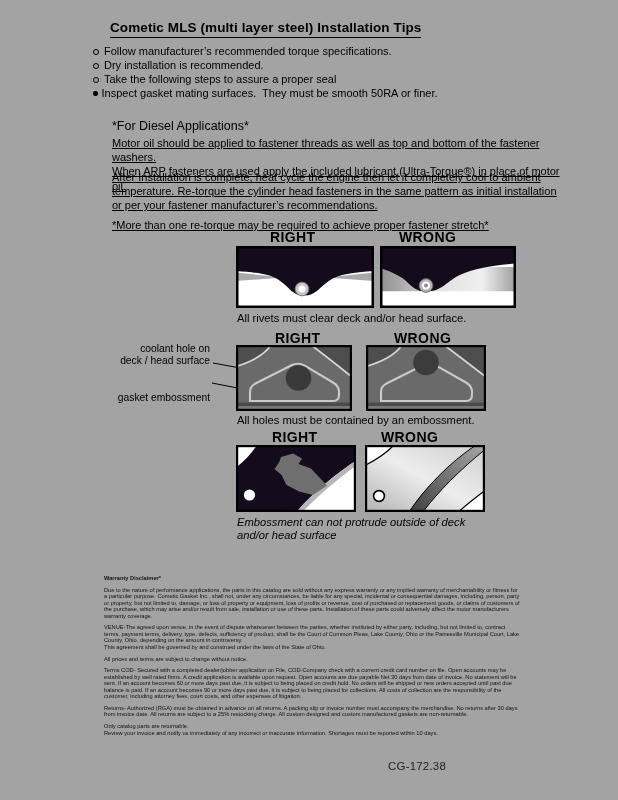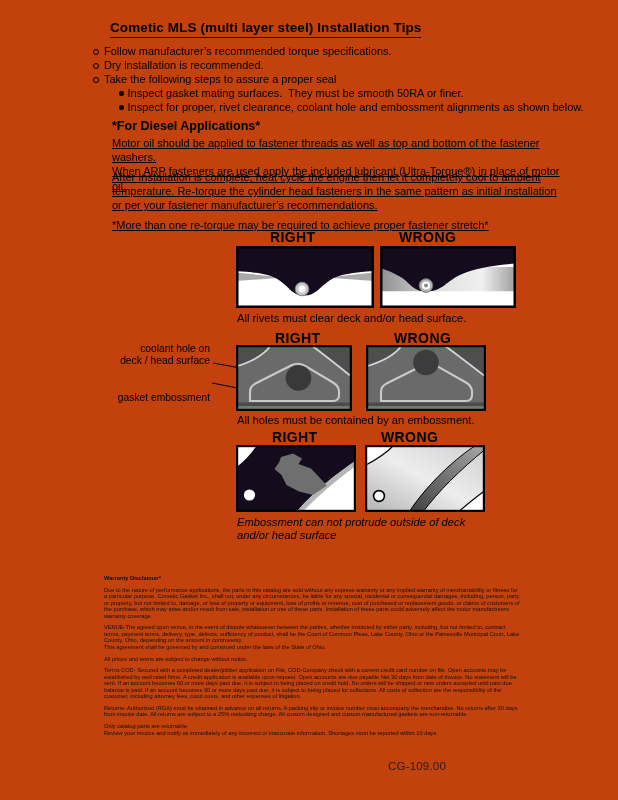--- a/index.html
+++ b/index.html
@@ -1,34 +1,34 @@
 <!DOCTYPE html>
 <html><head>
 <meta charset="utf-8">
 <style>
   html,body { margin:0; padding:0; background:#fff; }
   .page {
-    position:relative; width:618px; height:800px; background:#c2410c;
+    position:relative; width:618px; height:800px; background:#a3a3a3;
     font-family:"Liberation Sans","DejaVu Sans",sans-serif; color:#000;
     overflow:hidden;
   }
   .abs { position:absolute; }
 
   .title {
     left:110px; top:20px; font-size:13.5px; font-weight:700;
     border-bottom:1.6px solid #000; padding-bottom:1.5px; letter-spacing:0.1px;
   }
 
   .tips { left:93px; top:46px; font-size:11px; }
   .b-row { display:flex; align-items:flex-start; line-height:11.5px; margin-bottom:2.6px; }
   .b-marker { width:4px; height:4px; border:1px solid #000; border-radius:50%; margin:3px 5px 0 0; flex:none; }
-  .s-row { margin-left:26px; }
+  .s-row { }
   .s-marker { width:4.5px; height:4.5px; background:#000; border-radius:50%; margin:3px 4px 0 0; flex:none; }
 
-  .diesel-h { left:112px; top:119px; font-size:12.5px; font-weight:700; }
+  .diesel-h { left:112px; top:119px; font-size:12.5px; font-weight:400; }
   .para { left:112px; width:460px; font-size:11px; line-height:14.2px; white-space:pre-line;text-decoration:underline; }
   .para1 { top:136px; }
   .para2 { top:170px; }
   .para3 { top:218px; }
 
   .fig-label { font-size:14px; letter-spacing:0.4px;font-weight:bold; }
   .fig-cap { font-size:11.2px; line-height:13px; white-space:pre-line; }
 
   .ann { left:96px; width:114px; text-align:right; font-size:10.3px; line-height:12px; white-space:pre-line; }
 
@@ -56,24 +56,20 @@
       <span class="b-marker"></span>
       <span>Dry installation is recommended.</span>
     </div>
     <div class="b-row">
       <span class="b-marker"></span>
       <span>Take the following steps to assure a proper seal</span>
     </div>
     <div class="b-row s-row">
       <span class="s-marker"></span>
       <span>Inspect gasket mating surfaces.&nbsp; They must be smooth 50RA or finer.</span>
-    </div>
-    <div class="b-row s-row">
-      <span class="s-marker"></span>
-      <span>Inspect for proper, rivet clearance, coolant hole and embossment alignments as shown below.</span>
     </div>
   </div>
 
   <div class="abs diesel-h">*For Diesel Applications*</div>
   <div class="abs para para1">Motor oil should be applied to fastener threads as well as top and bottom of the fastener washers.
 When ARP fasteners are used apply the included lubricant (Ultra-Torque®) in place of motor oil.</div>
   <div class="abs para para2">After Installation is complete, heat cycle the engine then let it completely cool to ambient
 temperature. Re-torque the cylinder head fasteners in the same pattern as initial installation
 or per your fastener manufacturer’s recommendations.</div>
   <div class="abs para para3">*More than one re-torque may be required to achieve proper fastener stretch*</div>
@@ -205,15 +201,15 @@
     <p class="disc-p">Due to the nature of performance applications, the parts in this catalog are sold without any express warranty or any implied warranty of merchantability or fitness for a particular purpose. Cometic Gasket Inc., shall not, under any circumstances, be liable for any special, incidental or consequential damages, including, person, party or property, but not limited to, damage, or loss of property or equipment, loss of profits or revenue, cost of purchased or replacement goods, or claims of customers of the purchase, which may arise and/or result from sale, installation or use of these parts. Installation of these parts could adversely affect the motor manufacturers warranty coverage.</p>
     <p class="disc-p">VENUE-The agreed upon venue, in the event of dispute whatsoever between the parties, whether instituted by either party, including, but not limited to, contract terms, payment terms, delivery, type, defects, sufficiency of product, shall be the Court of Common Pleas, Lake County, Ohio or the Painesville Municipal Court, Lake County, Ohio, depending on the amount in controversy.
 This agreement shall be governed by and construed under the laws of the State of Ohio.</p>
     <p class="disc-p">All prices and terms are subject to change without notice.</p>
     <p class="disc-p">Terms COD- Secured with a completed dealer/jobber application on File, COD-Company check with a current credit card number on file. Open accounts may be established by well rated firms. A credit application is available upon request. Open accounts are due payable Net 30 days from date of invoice. No statement will be sent. If an account becomes 60 or more days past due, it is subject to being placed on credit hold. No orders will be shipped or new orders accepted until past due balance is paid. If an account becomes 90 or more days past due, it is subject to being placed for collections. All costs of collection are the responsibility of the customer, including attorney fees, court costs, and other expenses of litigation.</p>
     <p class="disc-p">Returns- Authorized (RGA) must be obtained in advance on all returns. A packing slip or invoice number must accompany the merchandise. No returns after 30 days from invoice date. All returns are subject to a 25% restocking charge. All custom designed and custom manufactured gaskets are non-returnable.</p>
     <p class="disc-p">Only catalog parts are returnable.
 Review your invoice and notify us immediately of any incorrect or inaccurate information. Shortages must be reported within 10 days.</p>
   </div>
 
-  <div class="abs footer-code">CG-109.00</div>
+  <div class="abs footer-code">CG-172.38</div>
 
 </div>
 
 </body></html>

